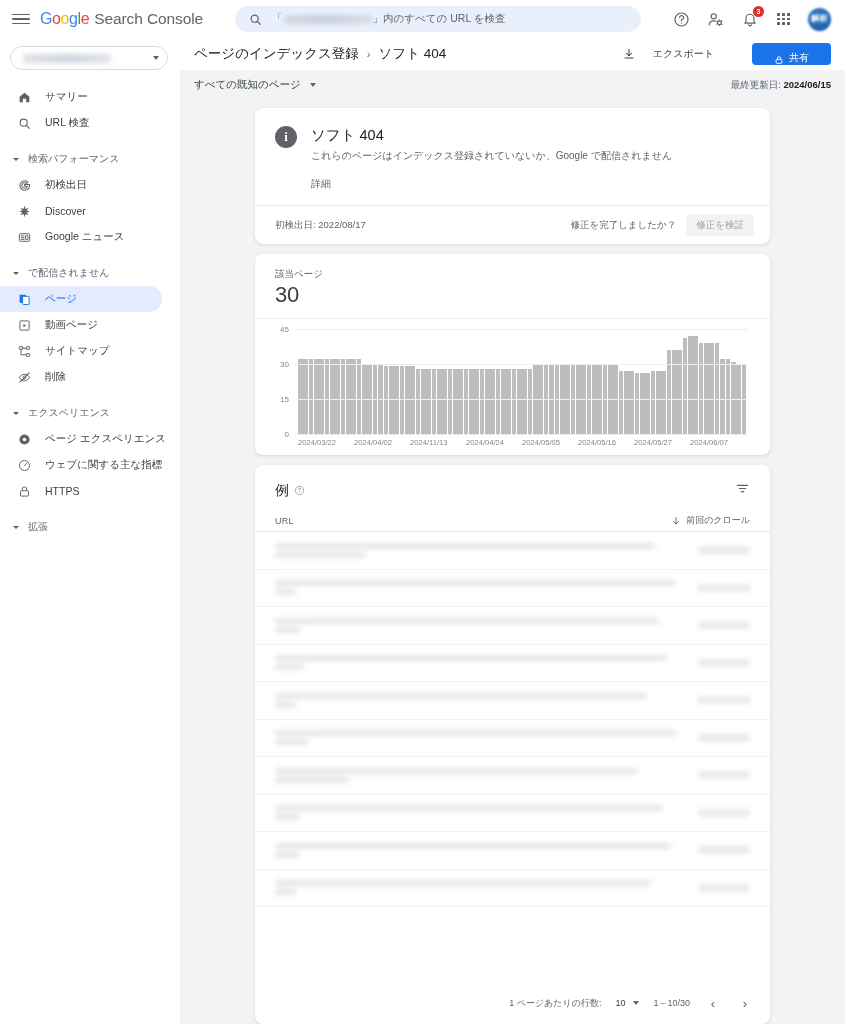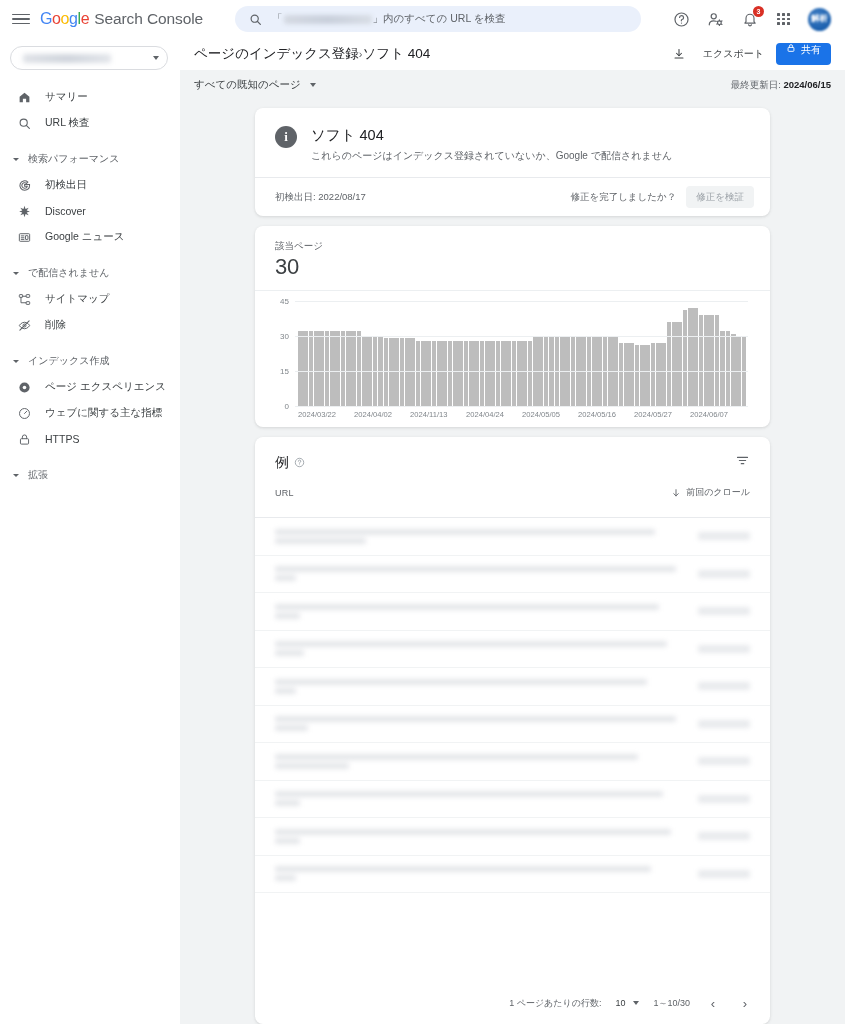--- a/index.html
+++ b/index.html
@@ -104,30 +104,30 @@
   }
   .tri { width:0;height:0;border-left:3.2px solid transparent;border-right:3.2px solid transparent;border-top:3.8px solid #5f6368; }
 
   
   .main { flex:1; min-width:0; display:flex; flex-direction:column; background:#fff; }
   .main-header {
     height: 32px; flex:0 0 32px;
     display:flex; align-items:center;
     padding: 0 14px 0 14px; gap:8px;
   }
-  .breadcrumb { display:flex; align-items:center; font-size:13.5px; color:#202124; }
+  .breadcrumb { display:flex; align-items:center; gap:8px; font-size:13.5px; color:#202124; }
   .crumb-link { color:#202124; cursor:pointer; }
   .crumb-sep { color:#5f6368; font-size:11px; }
   .crumb-cur { color:#202124; }
   .mh-right { margin-left:auto; display:flex; align-items:center; gap:12px; }
   .export-btn { display:flex; align-items:center; gap:18px; font-size:10px; color:#3c4043; cursor:pointer; }
   .share-btn {
-    display:flex; align-items:flex-start; gap:5px;
+    display:flex; align-items:flex-end; gap:5px;
     background:#1a73e8; color:#fff; font-size:10px;
-    border-radius:4px; height:22px; padding:0 10px; cursor:pointer; border:none;
+    border-radius:4px; height:22px; padding:0 22px; cursor:pointer; border:none;margin-left:26px;
   }
 
   .subbar {
     height: 30px; flex:0 0 30px;
     display:flex; align-items:center; padding: 0 14px;
     background:#f1f3f4;
   }
   .filter-chip { display:flex; align-items:center; gap:9px; font-size:10.5px; color:#3c4043; cursor:pointer; }
   .updated { margin-left:auto; font-size:9.5px; color:#5f6368; }
   .updated b { color:#202124; font-weight:600; }
@@ -177,21 +177,21 @@
   .x-tick { font-size:7.6px; color:#80868b; flex:1; text-align:left; white-space:nowrap; }
 
   
   .ex-card { flex:1; min-height:0; display:flex; flex-direction:column; }
   .ex-head { display:flex; align-items:center; padding: 16px 20px 14px 20px; }
   .ex-title { font-size:14px; color:#202124; }
   .q-ico { margin-left:5px; width:11px; height:11px; display:inline-flex; color:#9aa0a6; vertical-align:middle; cursor:pointer; }
   .filter-ico { margin-left:auto; cursor:pointer; color:#5f6368; }
   .tbl-head {
     display:flex; align-items:center;
-    padding: 0 20px 18px 20px; border-bottom:1px solid #e8eaed;
+    padding: 0 20px 4px 20px; border-bottom:1px solid #e8eaed;
   }
   .th-url { font-size:9px; color:#5f6368; letter-spacing:.3px; }
   .th-crawl { margin-left:auto; font-size:9px; color:#5f6368; display:flex; align-items:center; gap:5px; cursor:pointer; }
   .rows { }
   .trow {
     display:flex; align-items:center; gap:10px;
     height:37.5px; padding: 0 20px; border-bottom:1px solid #f1f3f4;
     cursor:pointer;
   }
   .url-blur {
@@ -334,20 +334,38 @@
             <rect x="13.8" y="8.6" width="4.6" height="7" rx="0.6"></rect>
           </svg>
         </span>
         <span class="nav-label">Google ニュース</span>
       </div>
 
       <div class="nav-group">
         <span class="tri"></span>
         <span>で配信されません</span>
       </div>
+      <div class="nav-item active">
+        <span class="ico">
+          <svg width="13" height="13" viewBox="0 0 24 24" fill="none" stroke="currentColor" stroke-width="1.8">
+            <rect x="3" y="3" width="11.5" height="15" rx="1.5" fill="currentColor" stroke="none"></rect>
+            <rect x="8.5" y="6.2" width="12" height="15" rx="1.5" fill="#fff" stroke="currentColor"></rect>
+          </svg>
+        </span>
+        <span class="nav-label">ページ</span>
+      </div>
+      <div class="nav-item">
+        <span class="ico">
+          <svg width="13" height="13" viewBox="0 0 24 24" fill="none" stroke="currentColor" stroke-width="1.8">
+            <rect x="3.5" y="3.5" width="17" height="17" rx="2"></rect>
+            <path d="M10 9l5 3-5 3z" fill="currentColor" stroke="none"></path>
+          </svg>
+        </span>
+        <span class="nav-label">動画ページ</span>
+      </div>
       <div class="nav-item">
         <span class="ico">
           <svg width="13" height="13" viewBox="0 0 24 24" fill="none" stroke="currentColor" stroke-width="1.8">
             <rect x="2.5" y="3" width="6" height="5" rx="1"></rect>
             <rect x="15" y="3" width="6.5" height="5" rx="1"></rect>
             <rect x="15" y="16" width="6.5" height="5" rx="1"></rect>
             <path d="M5.5 8v10h9.5M15 6h-6.5" stroke-linecap="round"></path>
           </svg>
         </span>
         <span class="nav-label">サイトマップ</span>
@@ -358,21 +376,21 @@
             <path d="M2.5 12S6 6 12 6s9.5 6 9.5 6-3.5 6-9.5 6-9.5-6-9.5-6z"></path>
             <circle cx="12" cy="12" r="2.8"></circle>
             <line x1="3.5" y1="20.5" x2="20.5" y2="3.5" stroke-linecap="round" stroke-width="2"></line>
           </svg>
         </span>
         <span class="nav-label">削除</span>
       </div>
 
       <div class="nav-group">
         <span class="tri"></span>
-        <span>インデックス作成</span>
+        <span>エクスペリエンス</span>
       </div>
       <div class="nav-item">
         <span class="ico">
           <svg width="13" height="13" viewBox="0 0 24 24" fill="currentColor">
               <circle cx="12" cy="12" r="9.4"></circle>
               <circle cx="12" cy="12" r="3.3" fill="#fff"></circle>
             </svg>
         </span>
         <span class="nav-label">ページ エクスペリエンス</span>
       </div>
@@ -440,20 +458,21 @@
       </div>
 
       <div class="scroll-area">
 
         <section class="card">
           <div class="status-top">
             <div class="info-ico">i</div>
             <div>
               <div class="status-title">ソフト 404</div>
               <div class="status-desc">これらのページはインデックス登録されていないか、Google で配信されません</div>
+              <div class="status-detail">詳細</div>
             </div>
           </div>
           <div class="status-foot">
             <div class="first-detect">
               <span>初検出日:</span>
               <span>2022/08/17</span>
             </div>
             <div class="fix-q">修正を完了しましたか？</div>
             <button class="verify-btn">修正を検証</button>
           </div>

